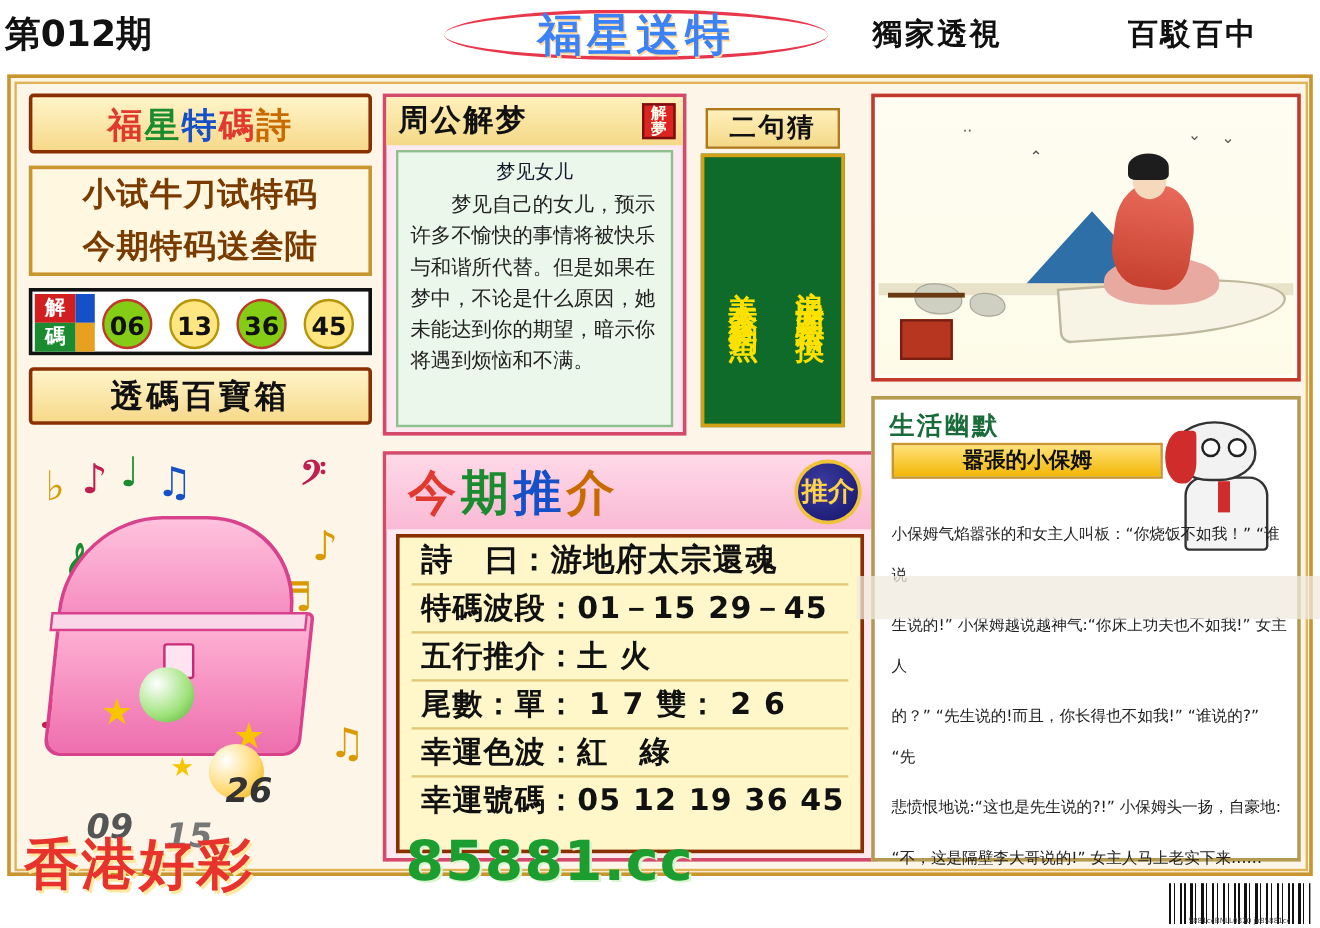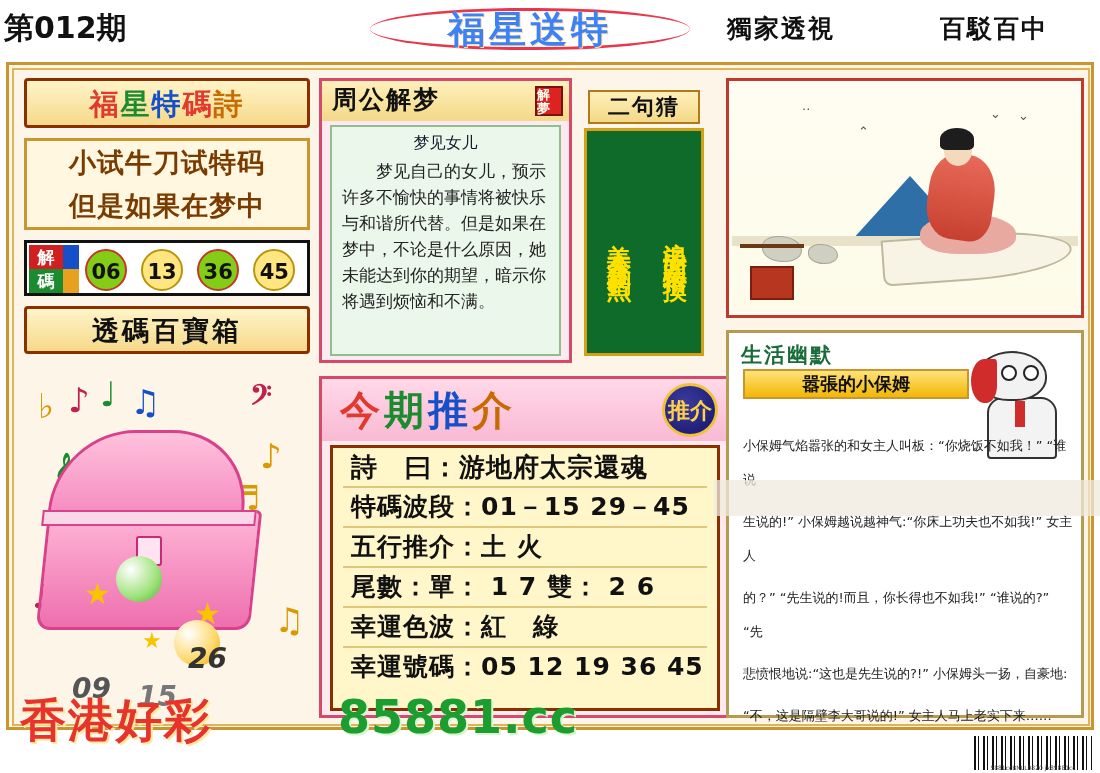--- a/index.html
+++ b/index.html
@@ -195,21 +195,21 @@
     position: absolute; left: 0; top: 0; width: 247px; height: 40px;
     background: linear-gradient(#fff0bb, #f3d887);
   }
   .dream-head .t {
     position: absolute; left: 10px; top: 2px;
     font-size: 25px; font-weight: bold; color: #111; letter-spacing: 2px;
   }
   .dream-badge {
     position: absolute; right: 6px; top: 5px; width: 28px; height: 30px;
     background: #d22; border: 2px solid #7a1010;
-    color: #ffe; font-size: 13px; line-height: 14px;
+    color: #ffe; font-size: 13px; text-align: center; line-height: 14px;
     font-weight: bold;
   }
   .dream-body {
     position: absolute; left: 8px; top: 44px; width: 231px; height: 231px;
     background: #eaf7ea; border: 2px solid #8fbf8f;
     padding: 6px 10px;
   }
   .dream-sub {
     text-align: center; font-size: 16px; color: #0f172a; margin-bottom: 4px;
   }
@@ -441,21 +441,21 @@
     <div class="frame-inner">
 
       <div class="left-col">
 
         <div class="box-title">
           <div class="t"><span class="c1">福</span><span class="c2">星</span><span class="c3">特</span><span class="c1">碼</span><span class="c4">詩</span></div>
         </div>
 
         <div class="slogan">
           <div class="slogan-row">小试牛刀试特码</div>
-          <div class="slogan-row">但是如果在梦中</div>
+          <div class="slogan-row">今期特码送叁陆</div>
         </div>
 
         <div class="codebox">
           <div class="lab">
             <div class="lab-top">解</div>
             <div class="lab-bot">碼</div>
           </div>
           <div class="lab-dec"></div>
           <div class="lab-dec2"></div>
           <div class="balls">

